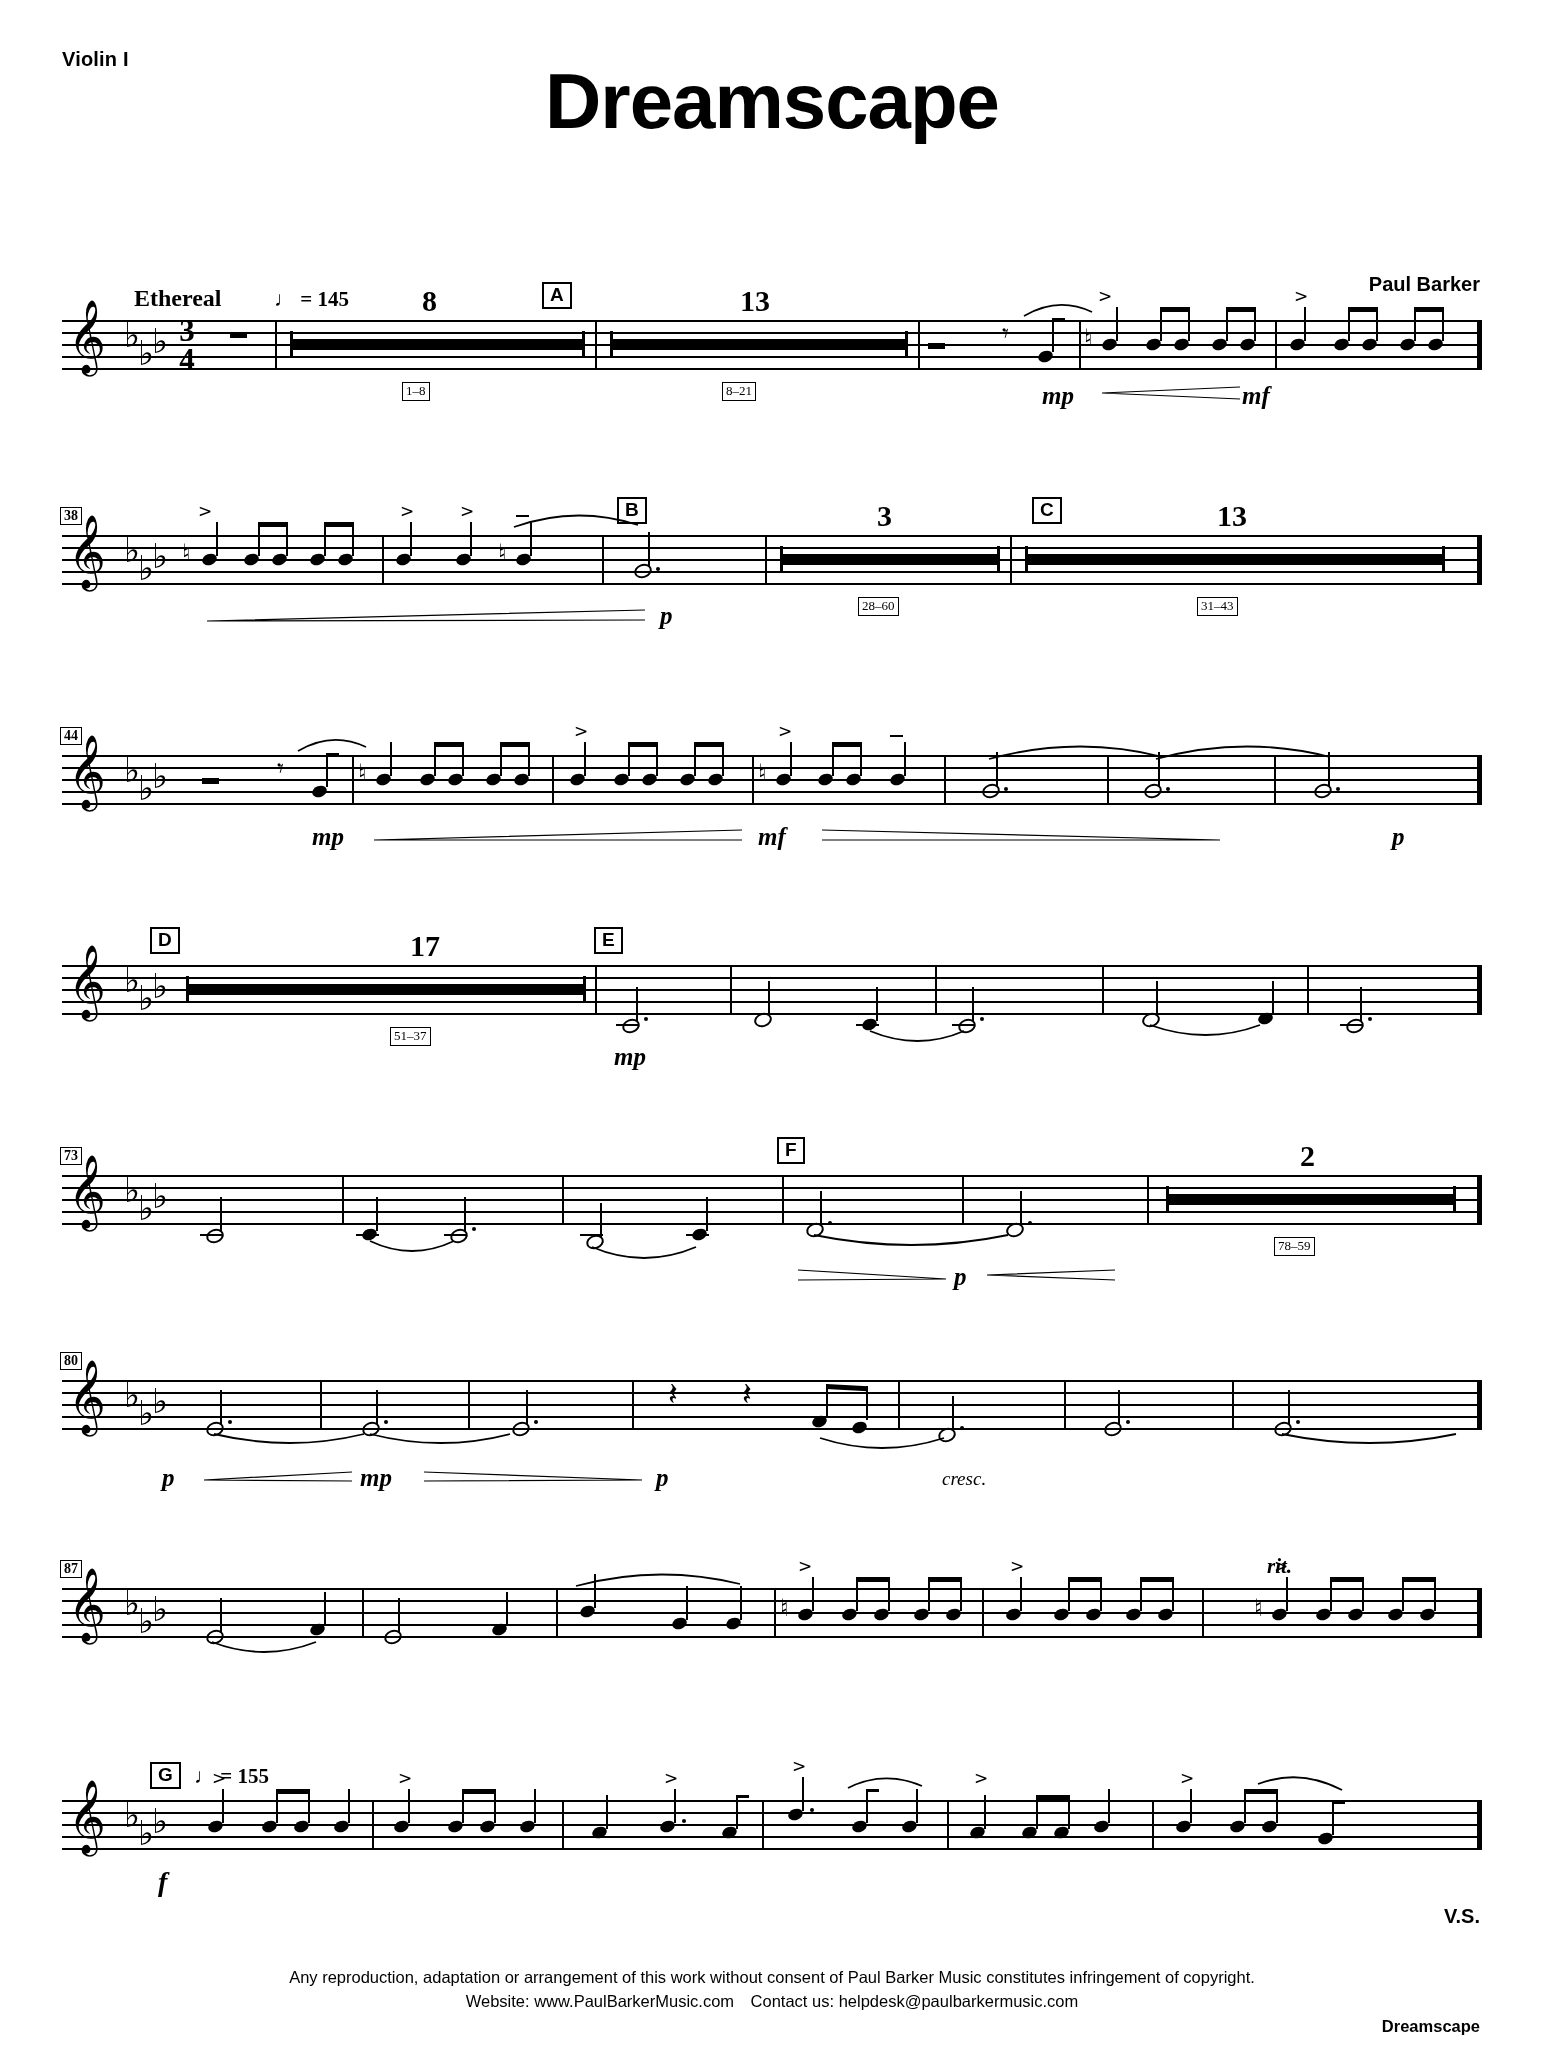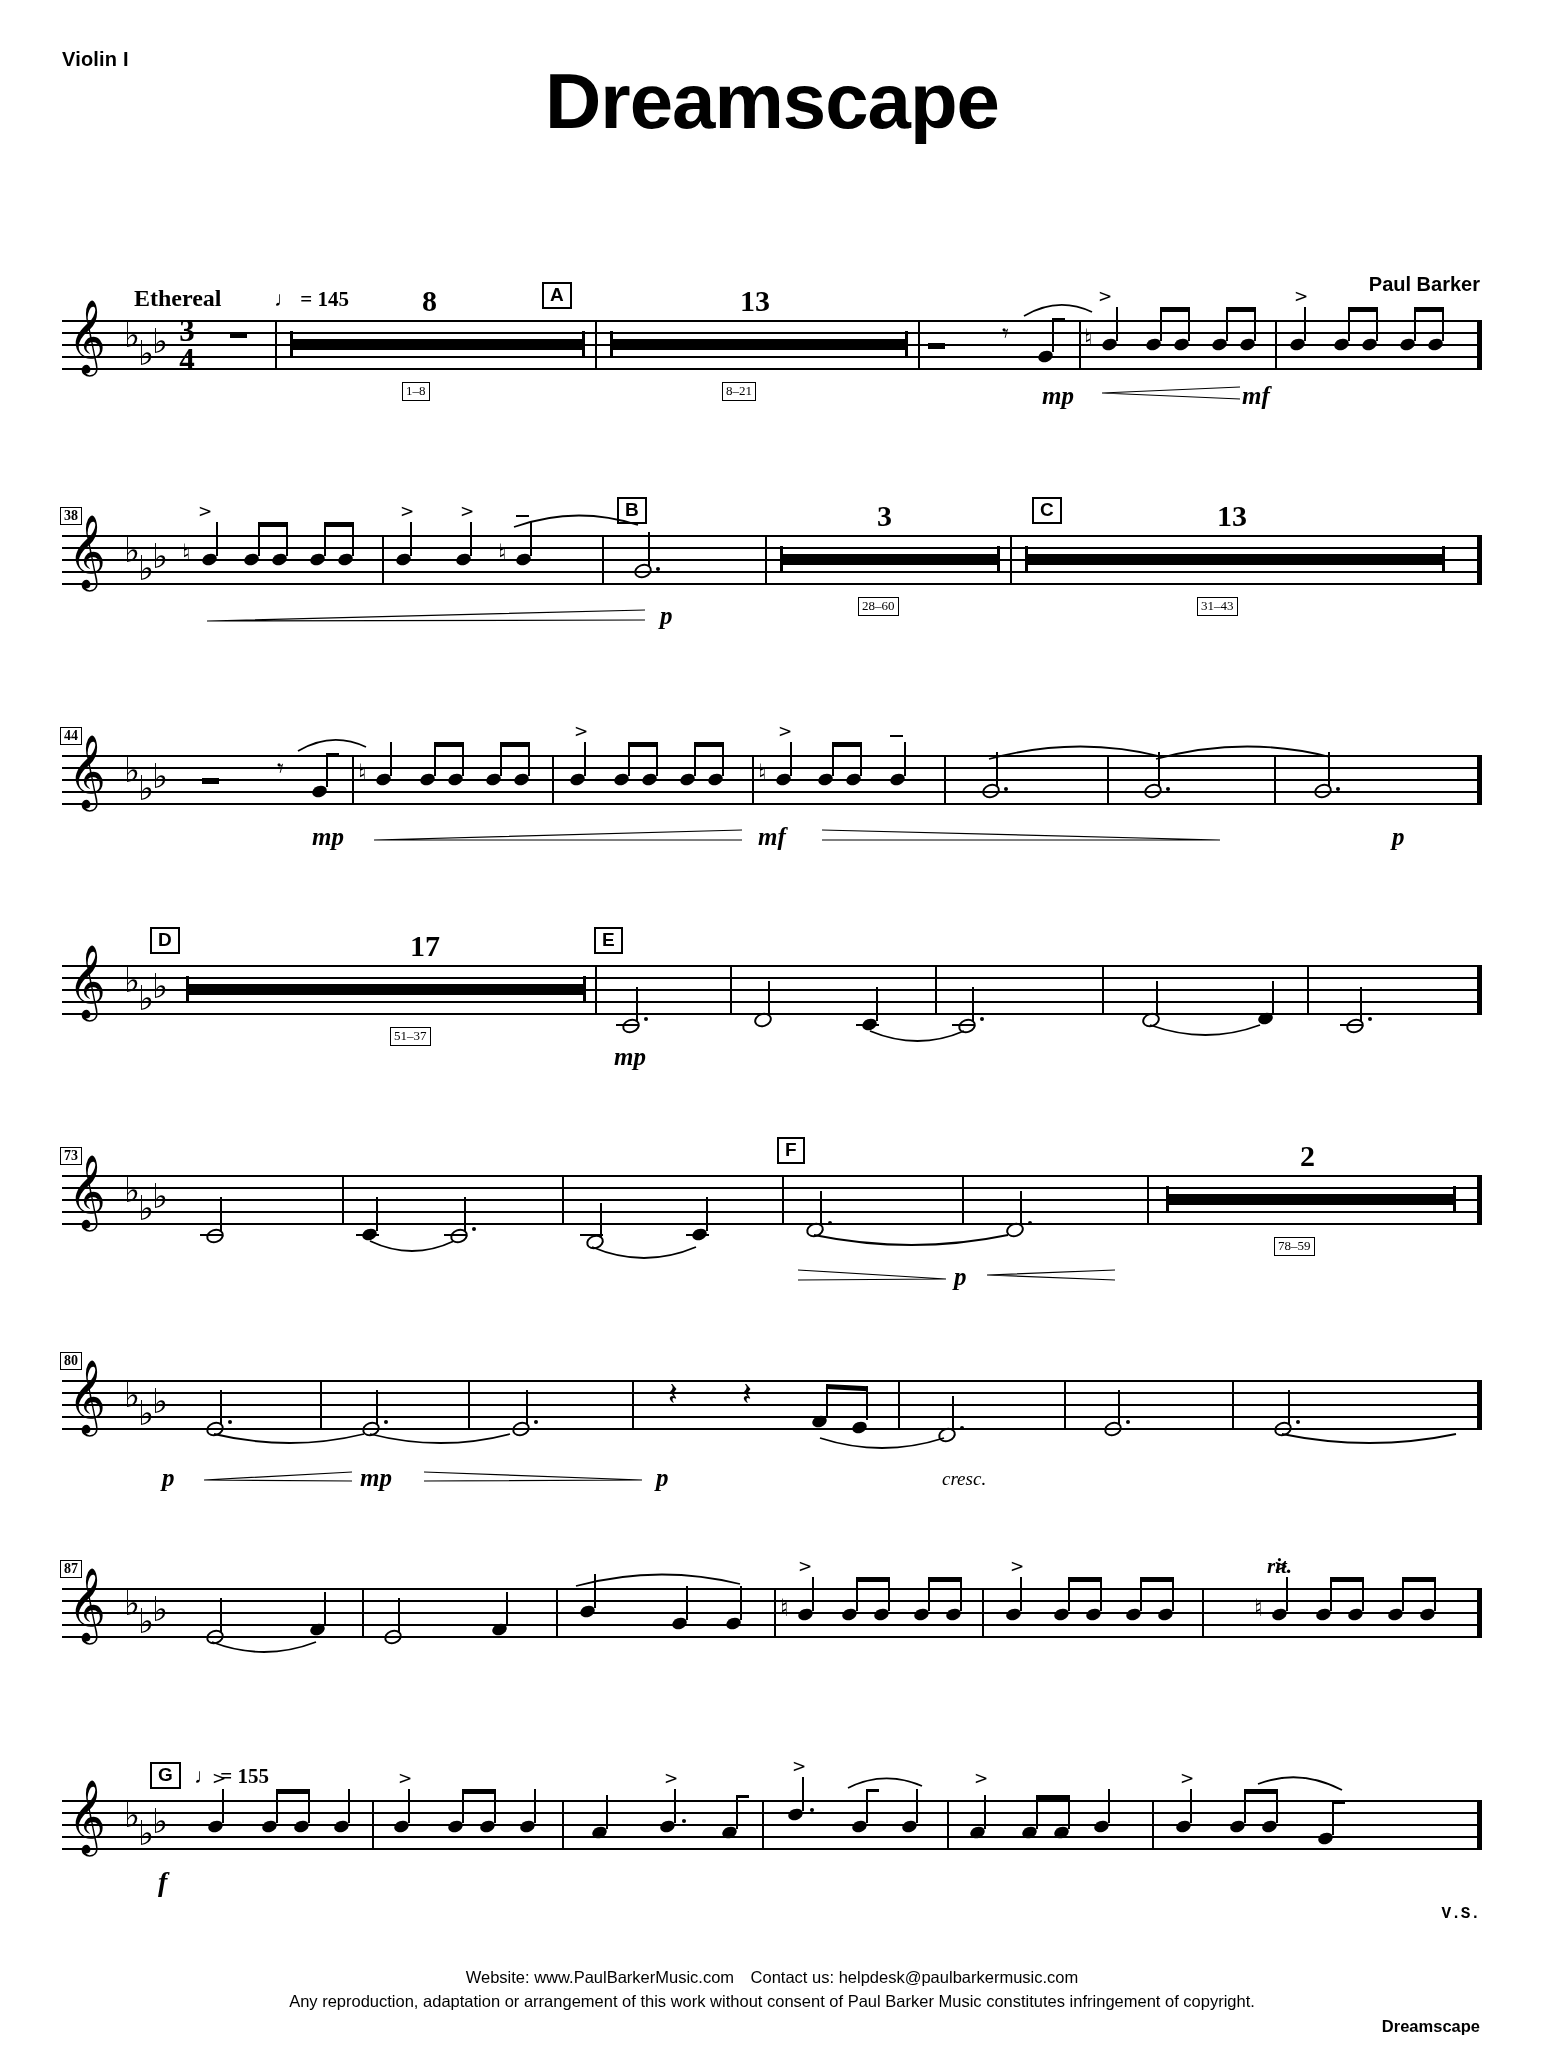--- a/index.html
+++ b/index.html
@@ -275,23 +275,23 @@
     left: 0; right: 0;
     bottom: 34px;
     text-align: center;
     font-size: 16.5px;
     line-height: 1.45;
   }
   .vs {
     position: absolute;
     right: 64px;
     top: 1905px;
-    font-size: 16px;
-    font-weight: bold;
-    font-family: Liberation Mono, monospace;
+    font-size: 20px;
+    font-weight: bold;
+    font-family: Liberation Sans, sans-serif;
   }
   .footer-title {
     position: absolute;
     right: 64px;
     bottom: 34px;
     font-size: 16.5px;
     font-weight: bold;
   }
 </style>
 </head>
@@ -1092,18 +1092,18 @@
 
       <div class="barline thick" style="left:1415px;"></div>
     </div>
 
     <div class="dyn" style="left:96px; top:66px; font-size:28px;">f</div>
   </div>
 
   <div class="vs">V.S.</div>
 
   <div class="footer">
+    <div>Any reproduction, adaptation or arrangement of this work without consent of Paul Barker Music constitutes infringement of copyright.</div>
     <div>Website: www.PaulBarkerMusic.com Contact us: helpdesk@paulbarkermusic.com</div>
-    <div>Any reproduction, adaptation or arrangement of this work without consent of Paul Barker Music constitutes infringement of copyright.</div>
   </div>
   <div class="footer-title" style="bottom:12px;">Dreamscape</div>
 
 </div>
 
 </body></html>

